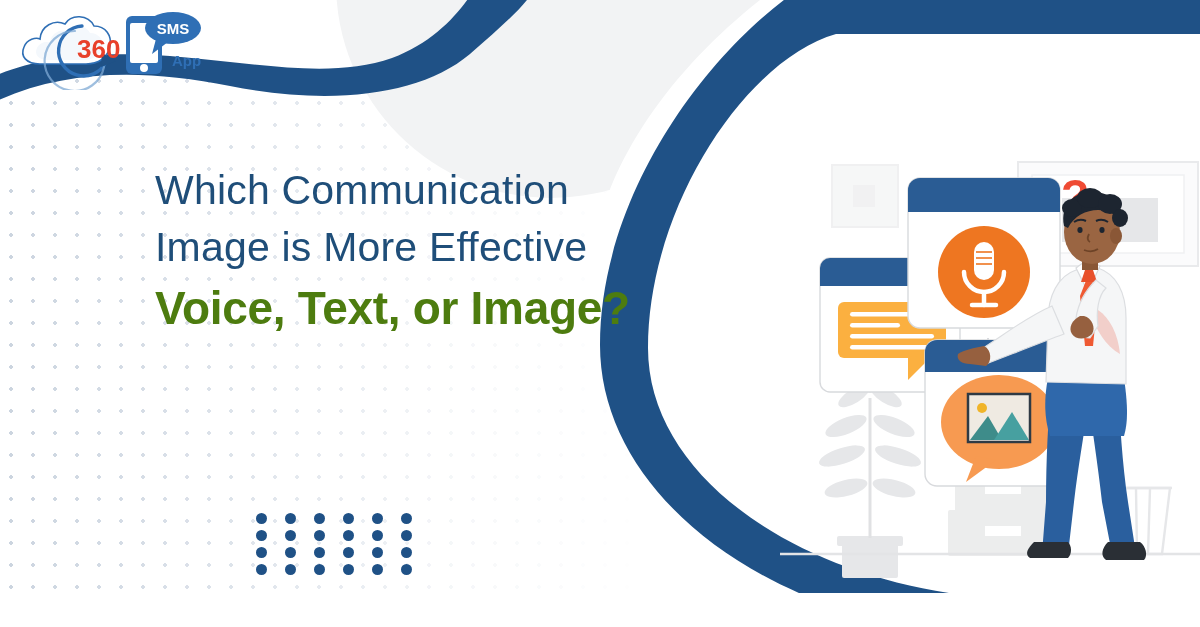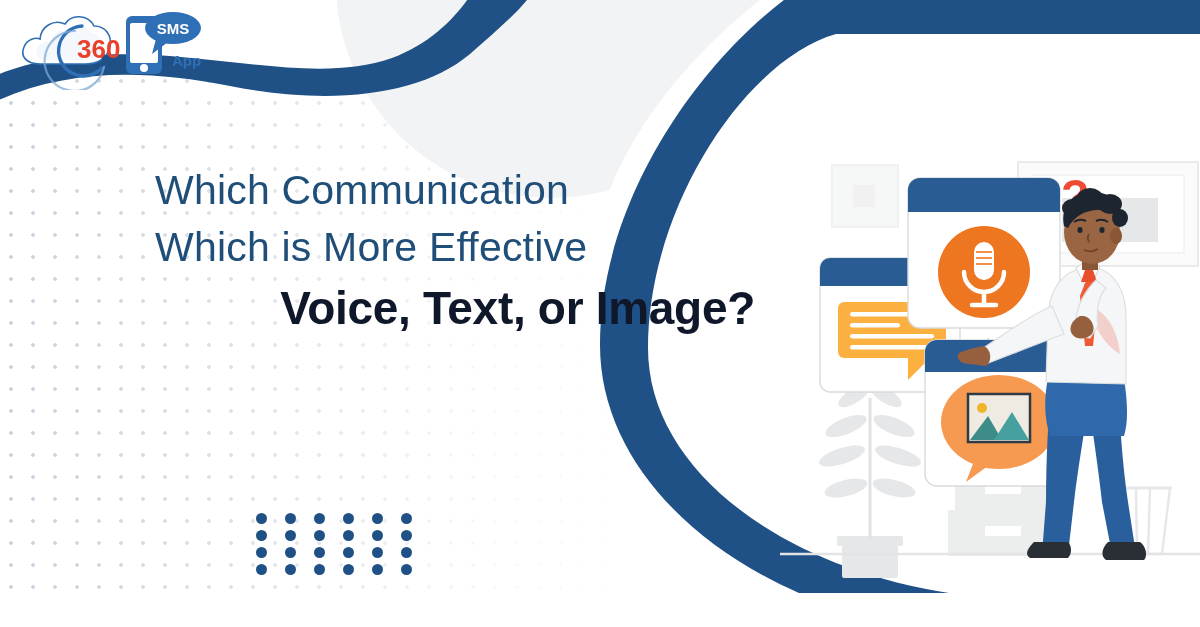--- a/index.html
+++ b/index.html
@@ -34,21 +34,21 @@
 
   
   .headline{
     position:absolute;left:155px;top:162px;width:600px;
   }
   .hl-line{
     font-size:41px;line-height:57px;color:#1f4e79;letter-spacing:.2px;
     font-weight:400;white-space:nowrap;
   }
   .hl-line.bold{
-    font-weight:700;color:#0f172a;font-size:46px;line-height:64px;letter-spacing:-.3px;text-align:right;
+    font-weight:700;color:#4d7c0f;font-size:46px;line-height:64px;letter-spacing:-.3px;
   }
 
   
   .dot-grid{position:absolute;left:256px;top:513px;width:160px;height:62px;}
   .dot-grid i{
     position:absolute;width:11px;height:11px;border-radius:50%;background:#1f5186;display:block;
   }
 
   
   .illus{position:absolute;left:780px;top:150px;width:420px;height:430px;}
@@ -98,21 +98,21 @@
     <g>
       <ellipse cx="155" cy="24" rx="28" ry="16" fill="#2f6fb5"></ellipse>
       <polygon points="138,35 134,50 150,38" fill="#2f6fb5"></polygon>
     </g>
     <text x="155" y="30" text-anchor="middle" font-family="'Liberation Sans',sans-serif" font-size="15" font-weight="700" fill="#ffffff">SMS</text>
     <text x="154" y="62" font-family="'Liberation Sans',sans-serif" font-size="15" font-weight="700" fill="#2f6fb5">App</text>
   </svg>
 
   <div class="headline">
     <div class="hl-line">Which Communication</div>
-    <div class="hl-line">Which is More Effective</div>
+    <div class="hl-line">Image is More Effective</div>
     <div class="hl-line bold">Voice, Text, or Image?</div>
   </div>
 
   <div class="dot-grid" id="dotGrid">
       <i style="left: 0px; top: 0px;"></i>
       <i style="left: 29px; top: 0px;"></i>
       <i style="left: 58px; top: 0px;"></i>
       <i style="left: 87px; top: 0px;"></i>
       <i style="left: 116px; top: 0px;"></i>
       <i style="left: 145px; top: 0px;"></i>

